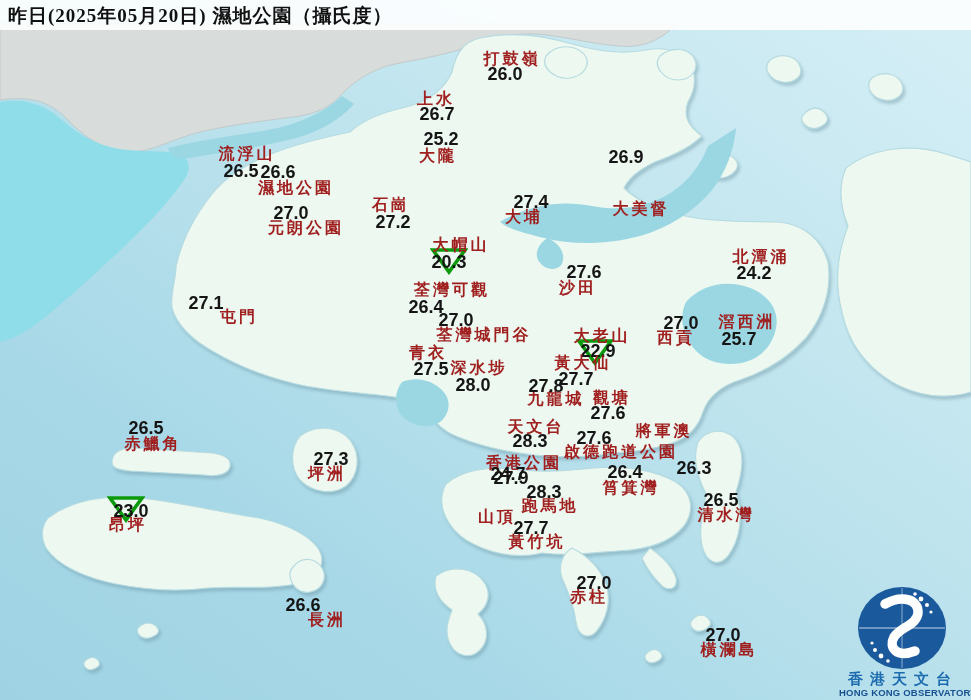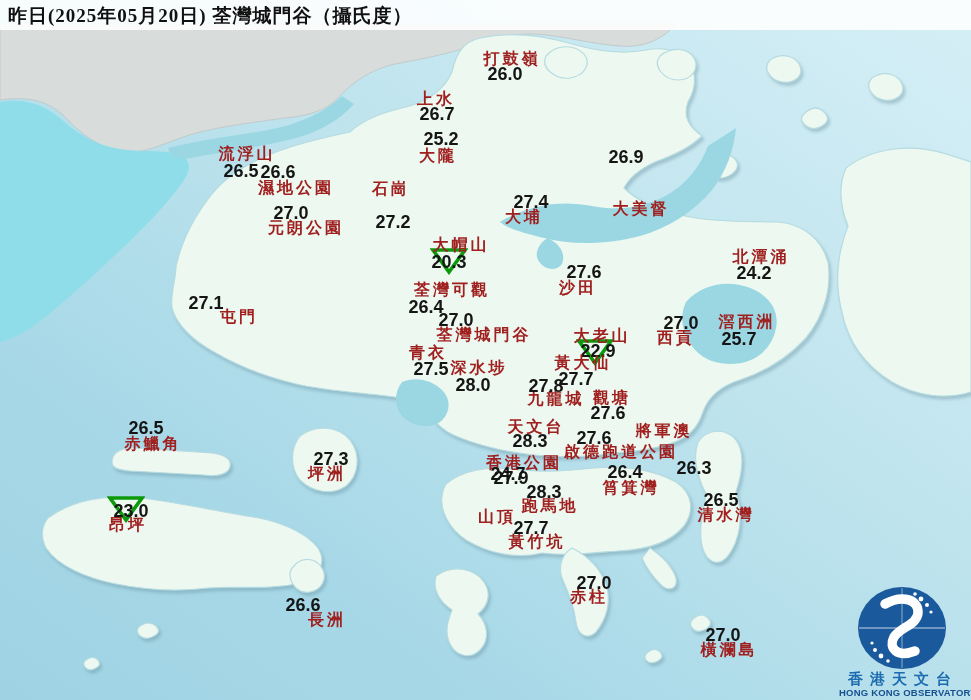--- a/index.html
+++ b/index.html
@@ -136,21 +136,21 @@
         C 610,244 574,246 544,238 C 524,233 508,229 500,222 Z"></path>
       <path class="bay" d="M 548,238 C 560,244 566,254 562,264 C 556,272 544,270 538,260 C 534,252 540,242 548,238 Z"></path>
       <path class="bay" d="M 686,302 C 700,286 722,280 744,286 C 766,292 780,308 776,328
         C 772,350 754,364 730,364 C 706,364 690,350 684,330 C 681,320 682,310 686,302 Z"></path>
       <path class="bay" d="M 402,382 C 416,376 432,380 442,390 C 452,400 450,414 440,422
         C 428,430 412,426 402,416 C 394,406 394,392 402,382 Z"></path>
     </g>
   </svg>
 
   <div id="titlebar"></div>
-  <div id="maptitle">昨日(2025年05月20日) 荃灣城門谷（攝氏度）</div>
+  <div id="maptitle">昨日(2025年05月20日) 濕地公園（攝氏度）</div>
 
   <div style="position:absolute;left:0;top:0;width:100%;height:100%;">
       <div class="station">
         <span class="st-name" style="left: 512px; top: 59px;">打鼓嶺</span>
         <span class="st-val" style="left: 505px; top: 74px;">26.0</span>
       </div>
       <div class="station">
         <span class="st-name" style="left: 436px; top: 99px;">上水</span>
         <span class="st-val" style="left: 437px; top: 114px; text-align: center;">26.7</span>
       </div>
@@ -164,21 +164,21 @@
       </div>
       <div class="station">
         <span class="st-name" style="left: 296px; top: 188px;">濕地公園</span>
         <span class="st-val" style="left: 278px; top: 172px;">26.6</span>
       </div>
       <div class="station">
         <span class="st-name" style="left: 306px; top: 228px;">元朗公園</span>
         <span class="st-val" style="left: 291px; top: 213px;">27.0</span>
       </div>
       <div class="station">
-        <span class="st-name" style="left: 391px; top: 189px;">石崗</span>
+        <span class="st-name" style="left: 391px; top: 205px;">石崗</span>
         <span class="st-val" style="left: 393px; top: 222px;">27.2</span>
       </div>
       <div class="station">
         <span class="st-name" style="left: 641px; top: 173px; margin-top: 36px;">大美督</span>
         <span class="st-val" style="left: 626px; top: 157px;">26.9</span>
       </div>
       <div class="station">
         <span class="st-name" style="left: 524px; top: 217px;">大埔</span>
         <span class="st-val" style="left: 531px; top: 202px;">27.4</span>
       </div>

